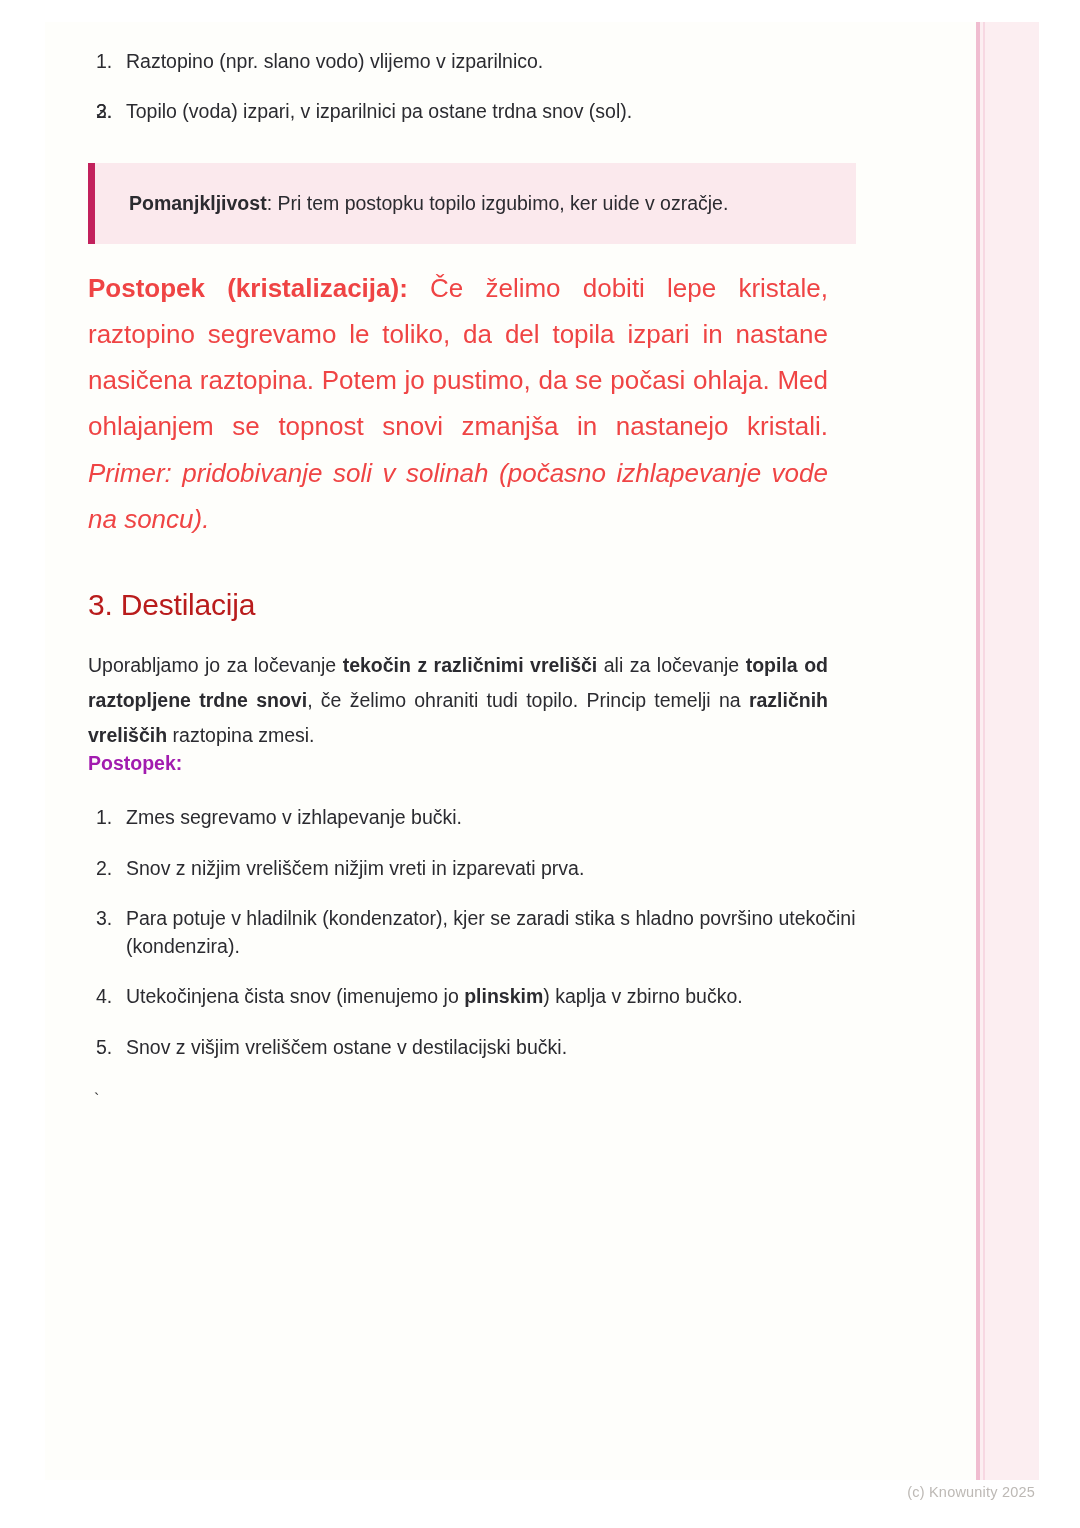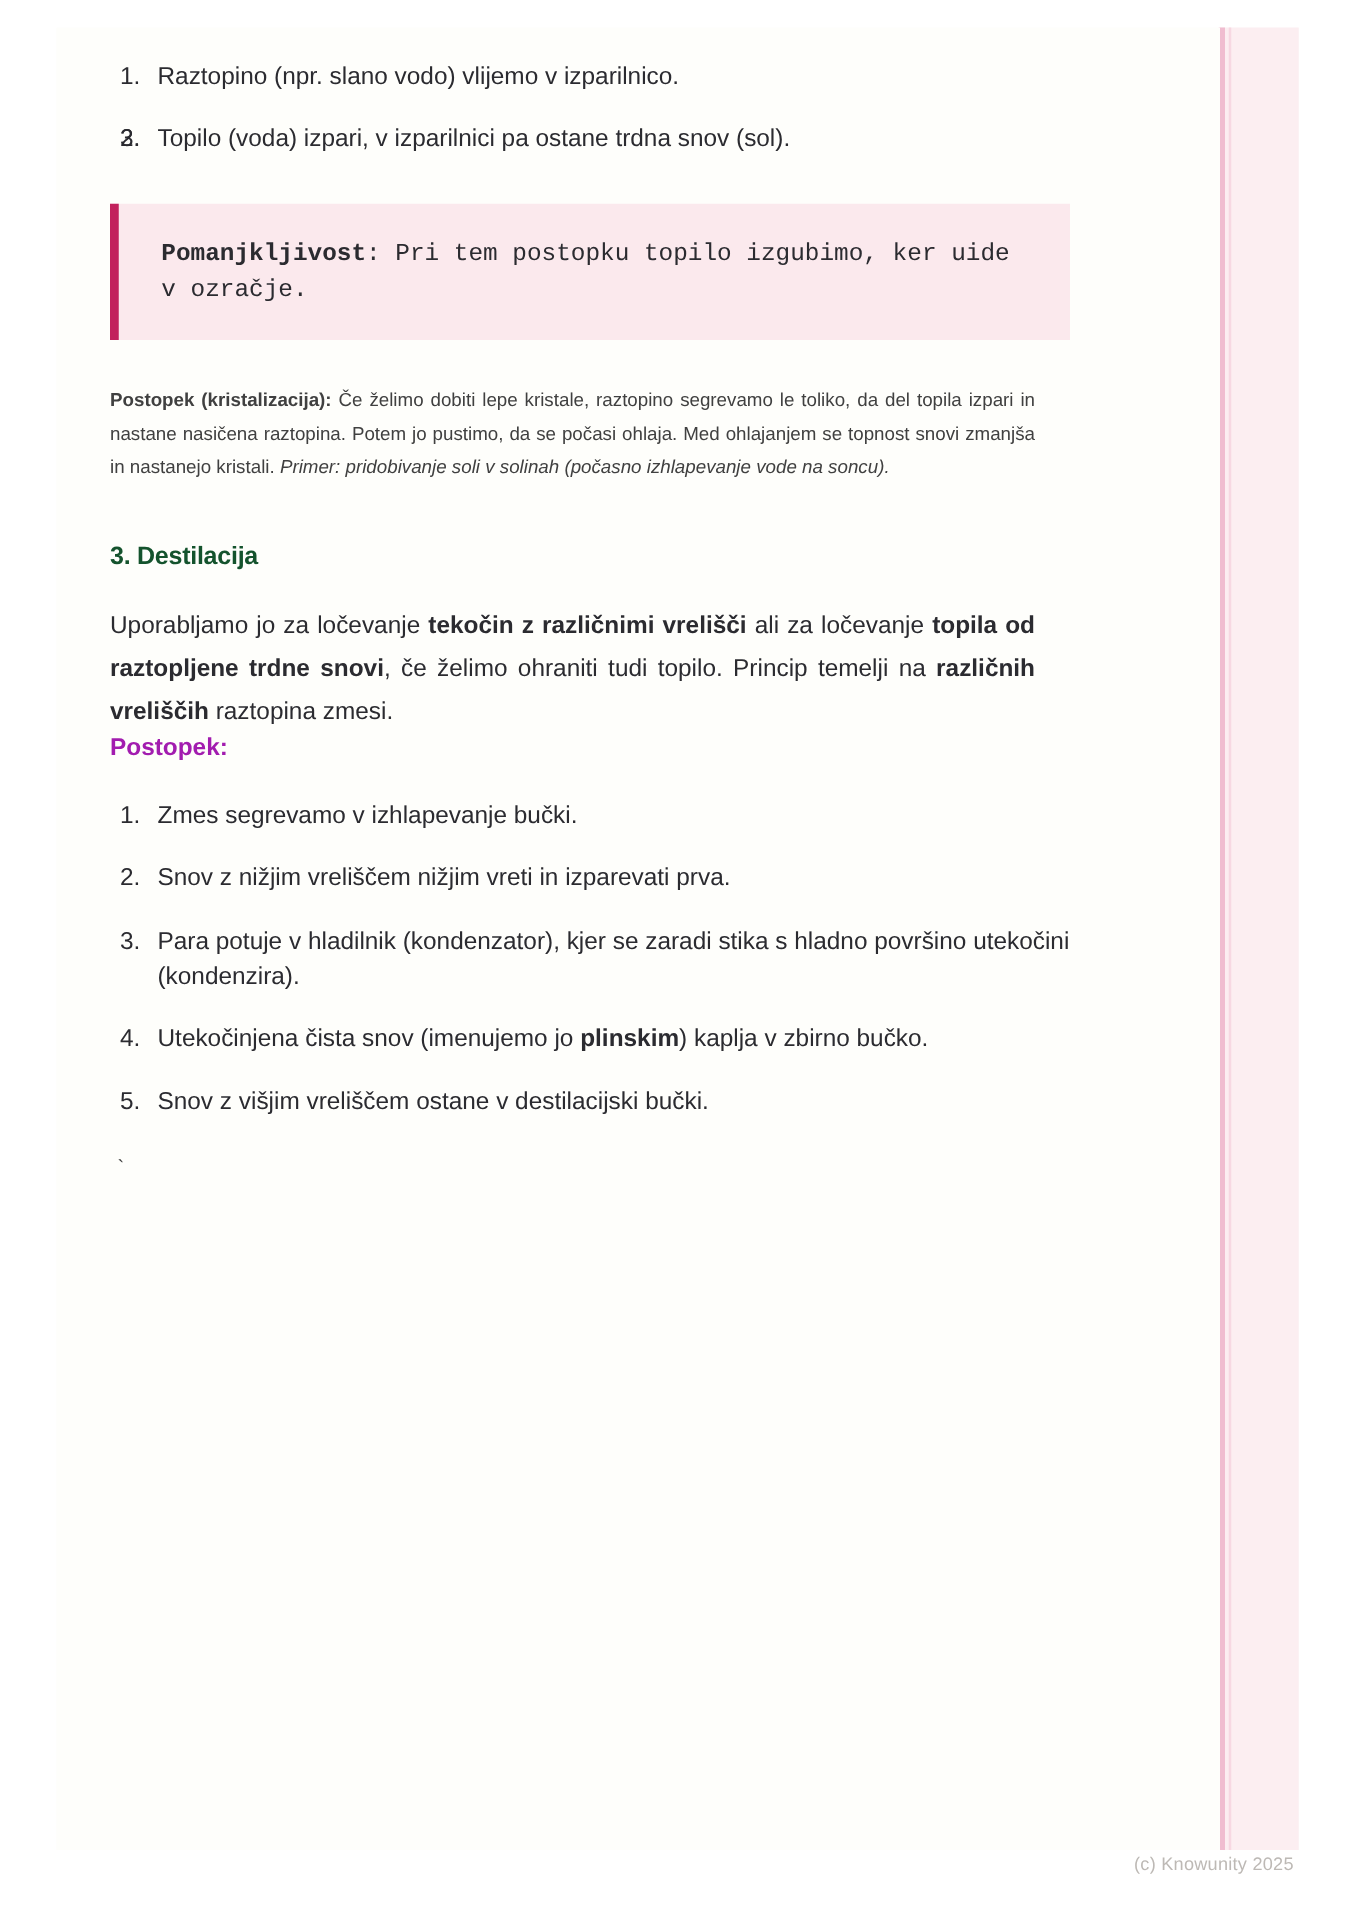--- a/index.html
+++ b/index.html
@@ -84,47 +84,46 @@
   .list-top li { margin-bottom: 22px; }
 
   
   #callout {
     margin-top: 38px;
     background: #fbe9ed;
     border-left: 7px solid #c2215c;
     padding: 26px 28px 26px 34px;
     width: 699px;
     box-sizing: content-box;
-    font-family: Liberation Mono, monospace;
   }
   #callout .callout-text {
     font-size: 19.5px;
     line-height: 1.45;
     color: #2b2b30;
   }
   #callout .callout-text b { font-weight: 700; }
 
   
   .para {
-    margin-top: 36px;
-    font-size: 15px;
+    margin-top: 21px;
+    font-size: 26px;
     line-height: 1.78;
-    color: #404040;
+    color: #ef4444;
     text-align: justify;
     width: 740px;
   }
   .para b { font-weight: 700; }
   .para i { font-style: italic; }
 
   
   .h-section {
     margin-top: 46px;
-    font-size: 20px;
-    font-weight: 700;
-    color: #14532d;
+    font-size: 30px;
+    font-weight: 400;
+    color: #b91c1c;
     letter-spacing: -0.2px;
   }
 
   .para-tight {
     margin-top: 26px;
     font-size: 19.5px;
     line-height: 1.78;
     color: #2b2b30;
     text-align: justify;
     width: 740px;

